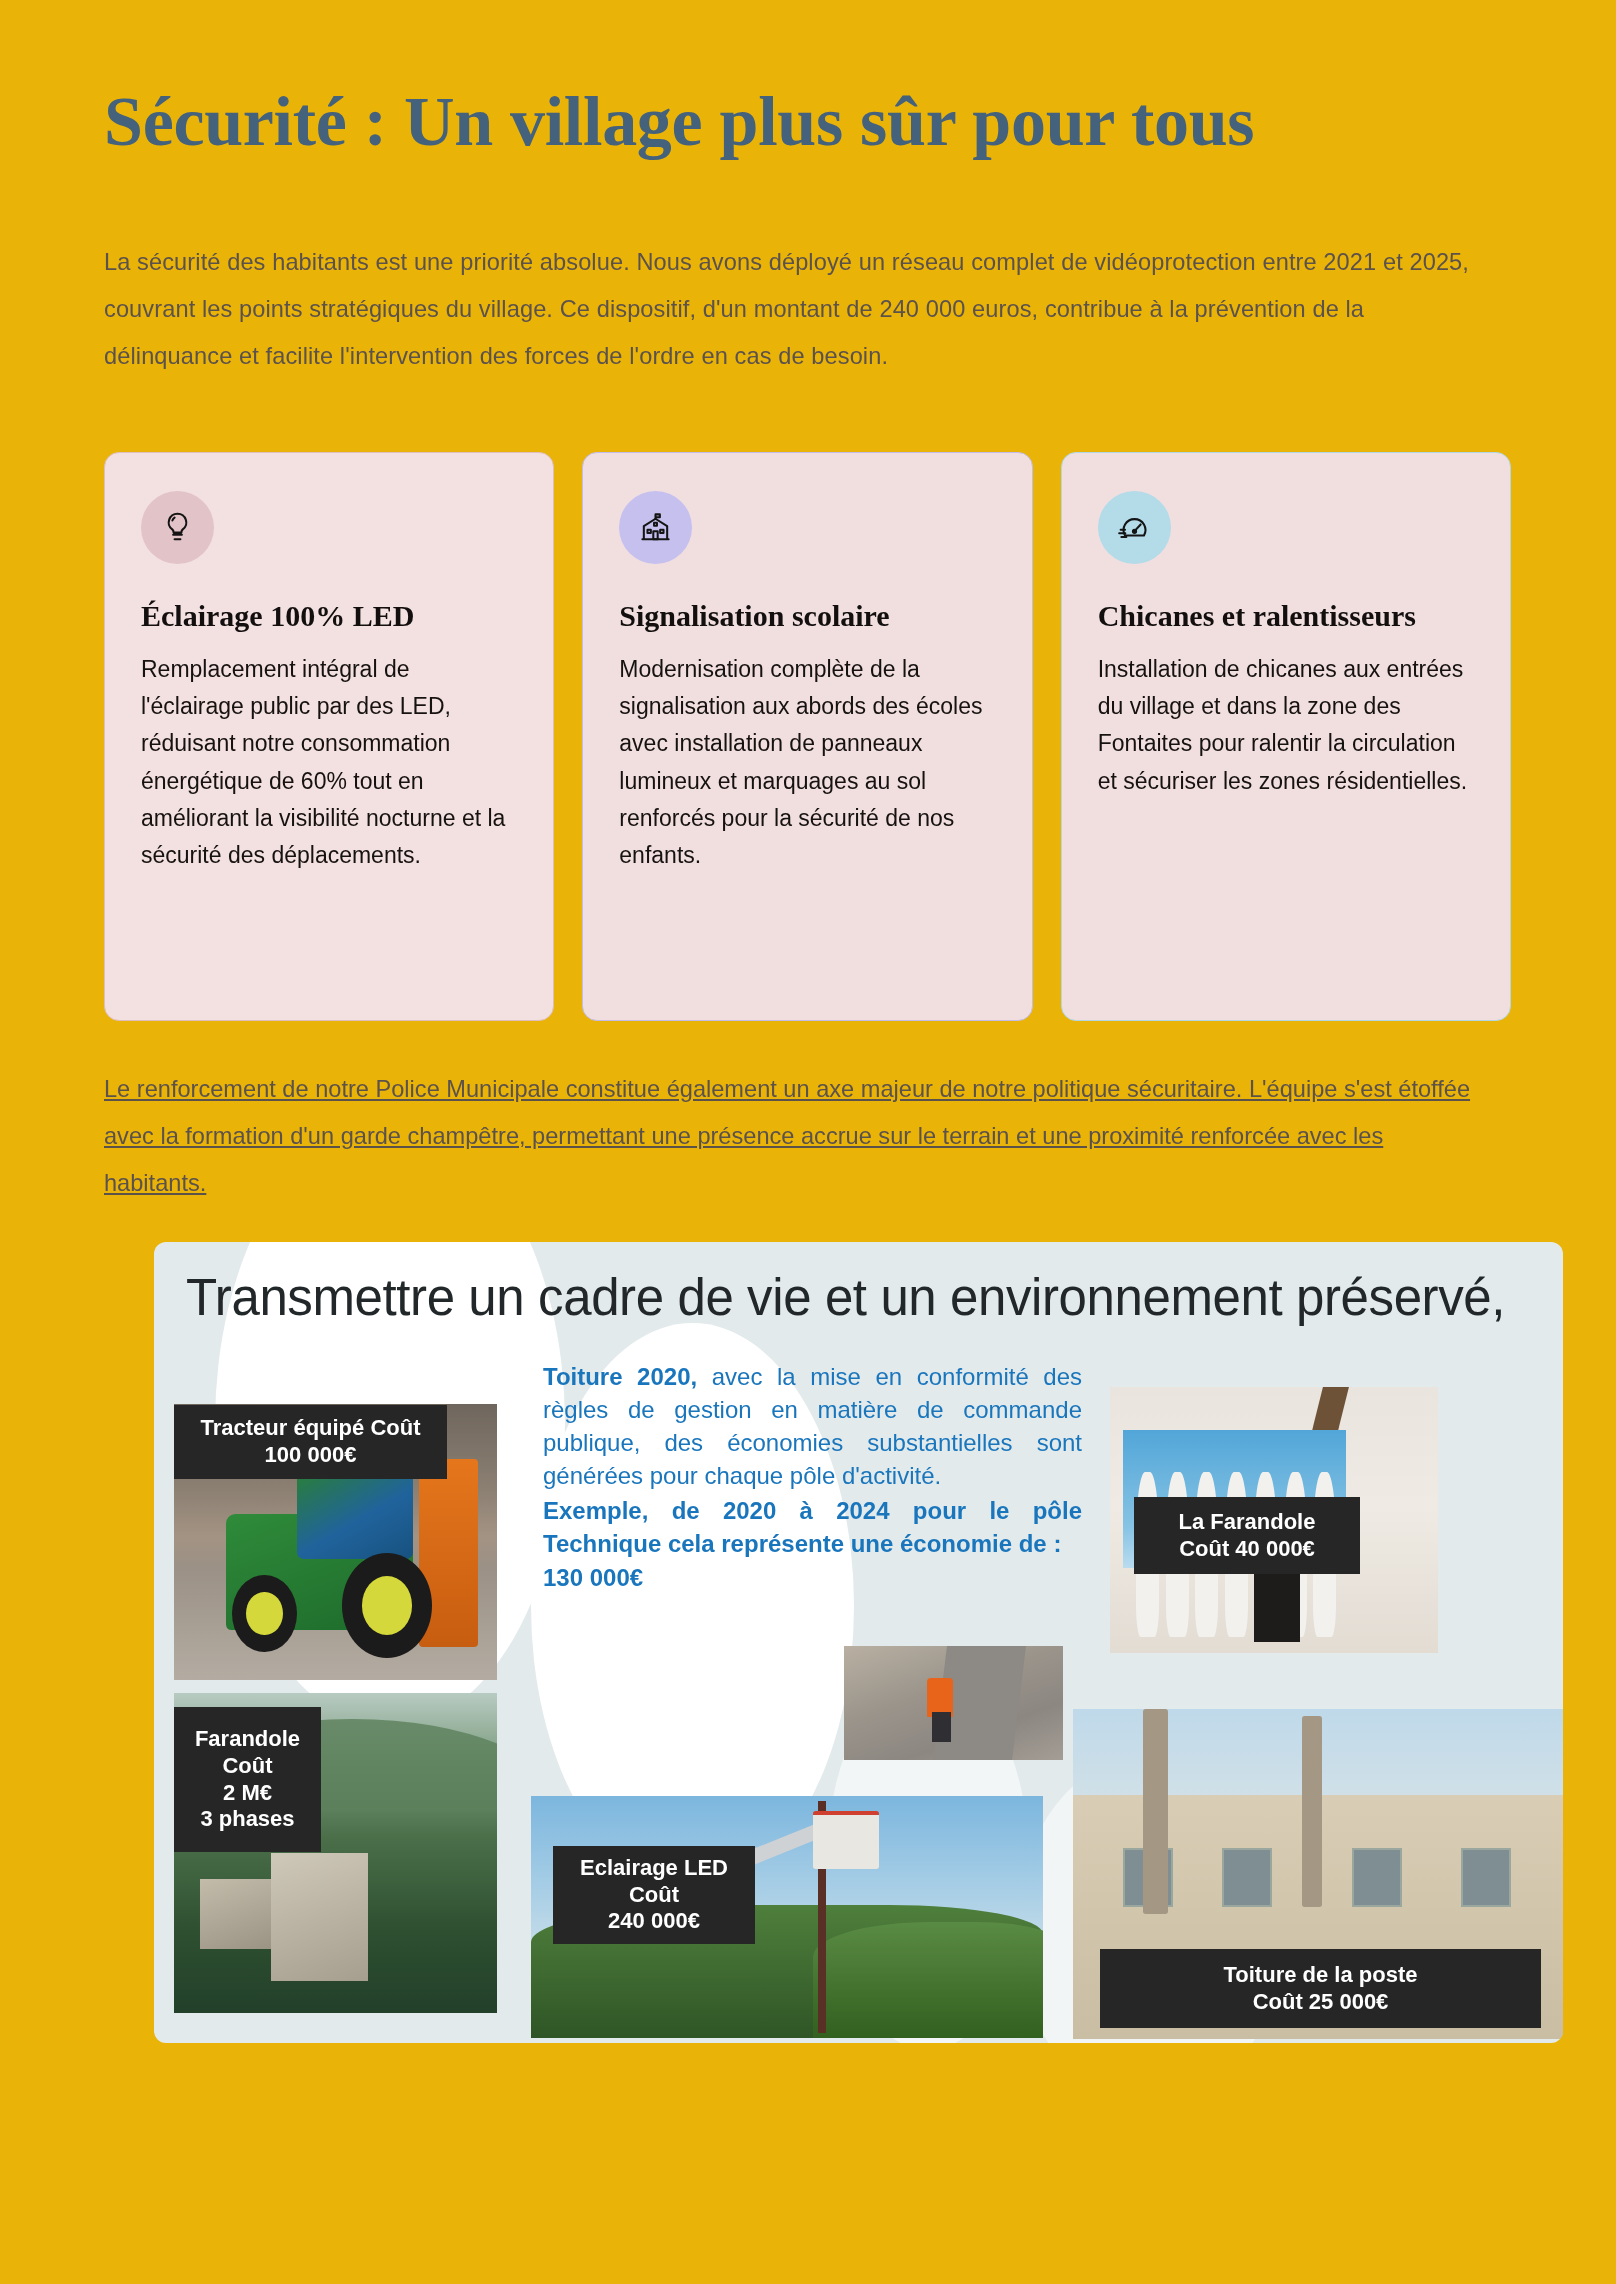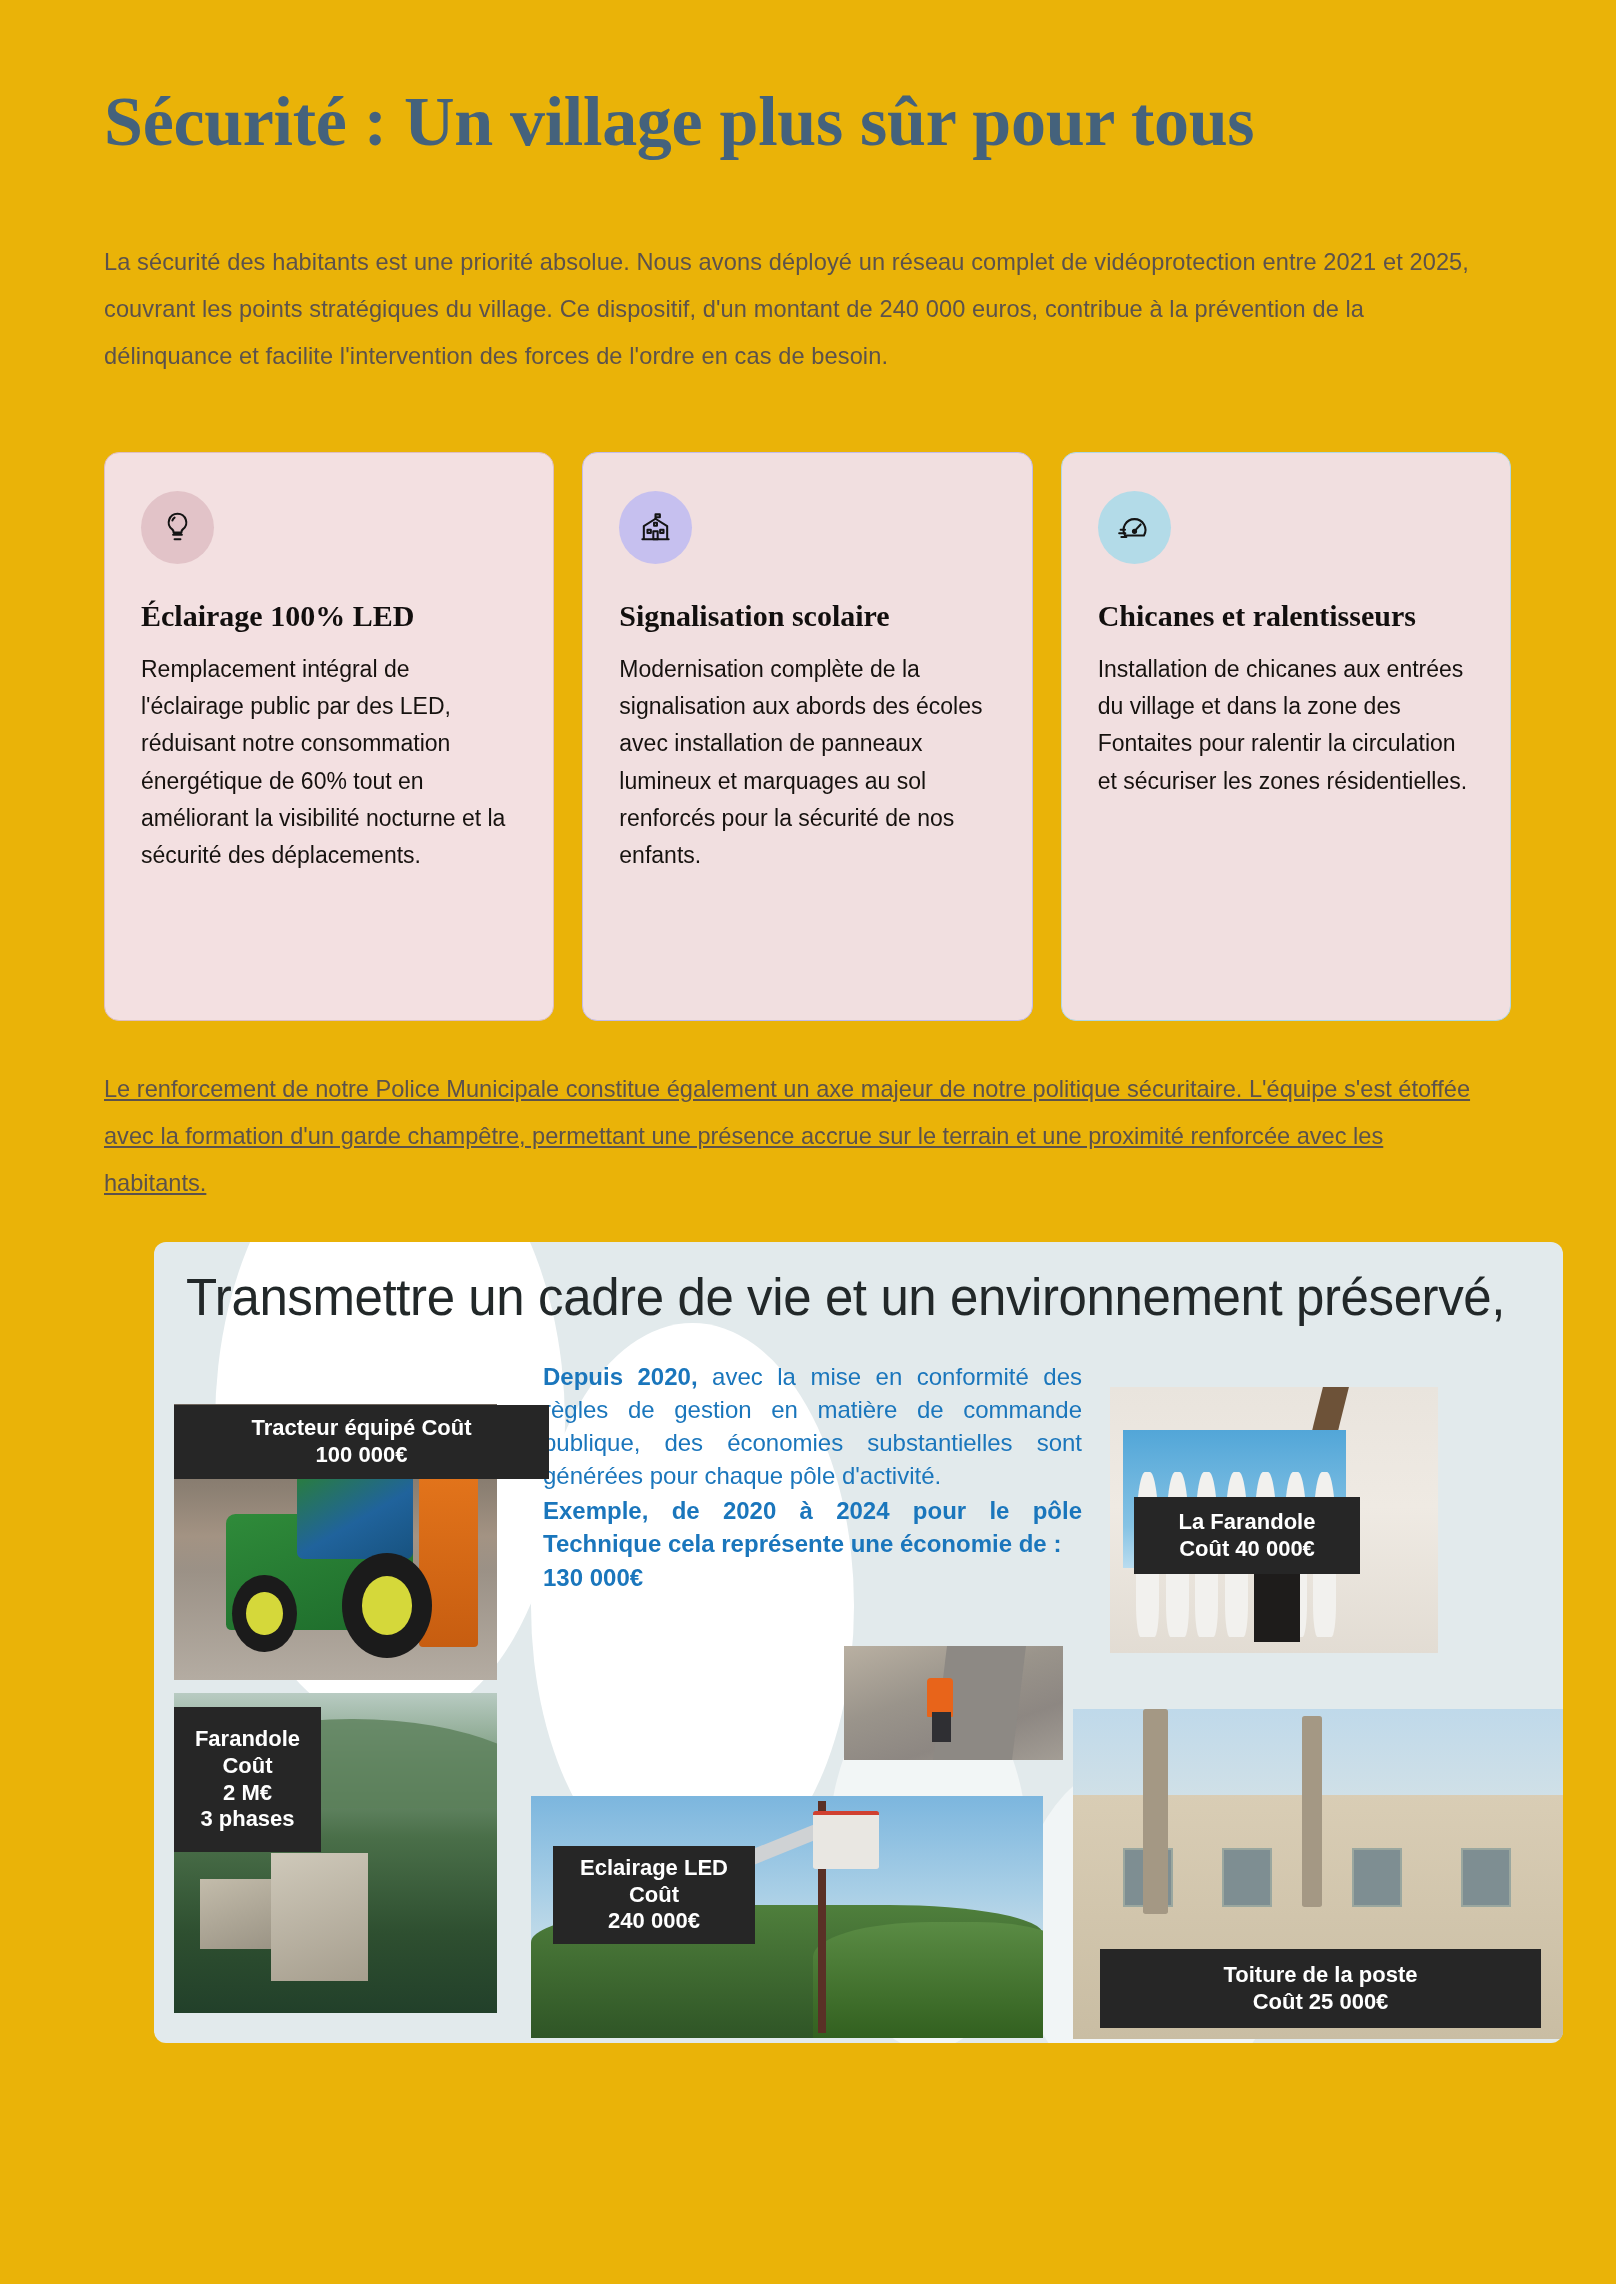--- a/index.html
+++ b/index.html
@@ -185,21 +185,21 @@
   .tractor-body { position:absolute; left:16%; top:40%; width:58%; height:42%;
       background: linear-gradient(160deg,#2f8b3a,#1d6b2b); border-radius: 9.4px 17.5px 5.4px 5.4px; }
   .tractor-cab { position:absolute; left:38%; top:24%; width:36%; height:32%;
       background: linear-gradient(150deg,#2a7f36,#20639c 55%,#17527f); border-radius:6.7px; }
   .tractor-wheel { position:absolute; border-radius:50%; background:#1b1b1b; }
   .tw1 { left:18%; top:62%; width:20%; height:28%; }
   .tw2 { left:52%; top:54%; width:28%; height:38%; }
   .tw1::after,.tw2::after{content:"";position:absolute;left:22%;top:22%;width:56%;height:56%;border-radius:50%;background:#d5d83a;}
   .tractor-arm { position:absolute; left:76%; top:20%; width:18%; height:68%;
       background: linear-gradient(180deg,#e5761c,#c75d10); border-radius:4px; }
-  .cap-tractor { left: 20px; top: 163px; width: 375px; height: 74px; font-size: 22px; }
+  .cap-tractor { left: 20px; top: 163px; width: 273px; height: 74px; font-size: 22px; }
 
   
   .p-castellas { left: 20px; top: 451px; width: 323px; height: 320px; }
   .cast-sky { position:absolute; inset:0;
       background: linear-gradient(180deg,#b8cbc2 0%,#7a9a7c 22%,#4a6f49 45%,#2e4f30 75%,#22402a 100%); }
   .cast-hill { position:absolute; left:-10%; top:8%; width:130%; height:28%;
       background:#5b7f5a; border-radius:50% 50% 0 0/100% 100% 0 0; opacity:.8;}
   .cast-ruin { position:absolute; left:30%; top:50%; width:30%; height:40%;
       background: linear-gradient(160deg,#cfc9ba,#a69e8e); }
   .cast-ruin2 { position:absolute; left:8%; top:58%; width:24%; height:22%;
@@ -285,21 +285,21 @@
   <div class="slide">
 
     <div class="blob blob-a"></div>
     <div class="blob blob-b"></div>
     <div class="blob blob-c"></div>
     <div class="blob blob-d"></div>
 
     <div class="slide-title">Transmettre un cadre de vie et un environnement préservé,</div>
 
     <div class="slide-text">
-      <p><span class="st-strong">Depuis 2020,</span><span> avec la mise en conformité des règles de gestion en matière de commande publique, des économies substantielles sont générées pour chaque pôle d'activité.</span></p>
+      <p><span class="st-strong">Toiture 2020,</span><span> avec la mise en conformité des règles de gestion en matière de commande publique, des économies substantielles sont générées pour chaque pôle d'activité.</span></p>
       <p class="st-block">Exemple, de 2020 à 2024 pour le pôle Technique cela représente une économie de :</p>
       <p class="st-amount">130 000€</p>
     </div>
 
     <div class="photo p-tractor">
       <div class="tractor-sky"></div>
       <div class="tractor-arm"></div>
       <div class="tractor-body"></div>
       <div class="tractor-cab"></div>
       <div class="tractor-wheel tw1"></div>

